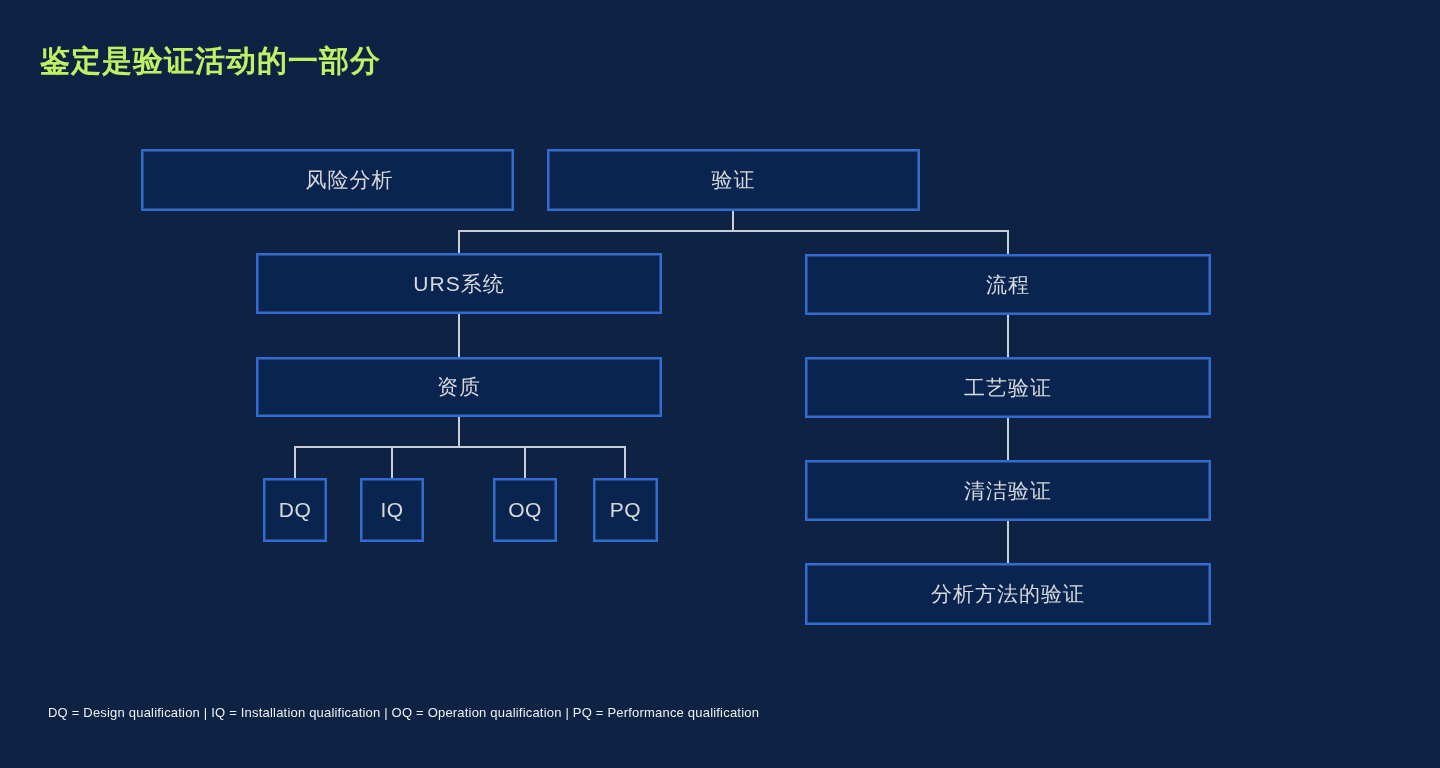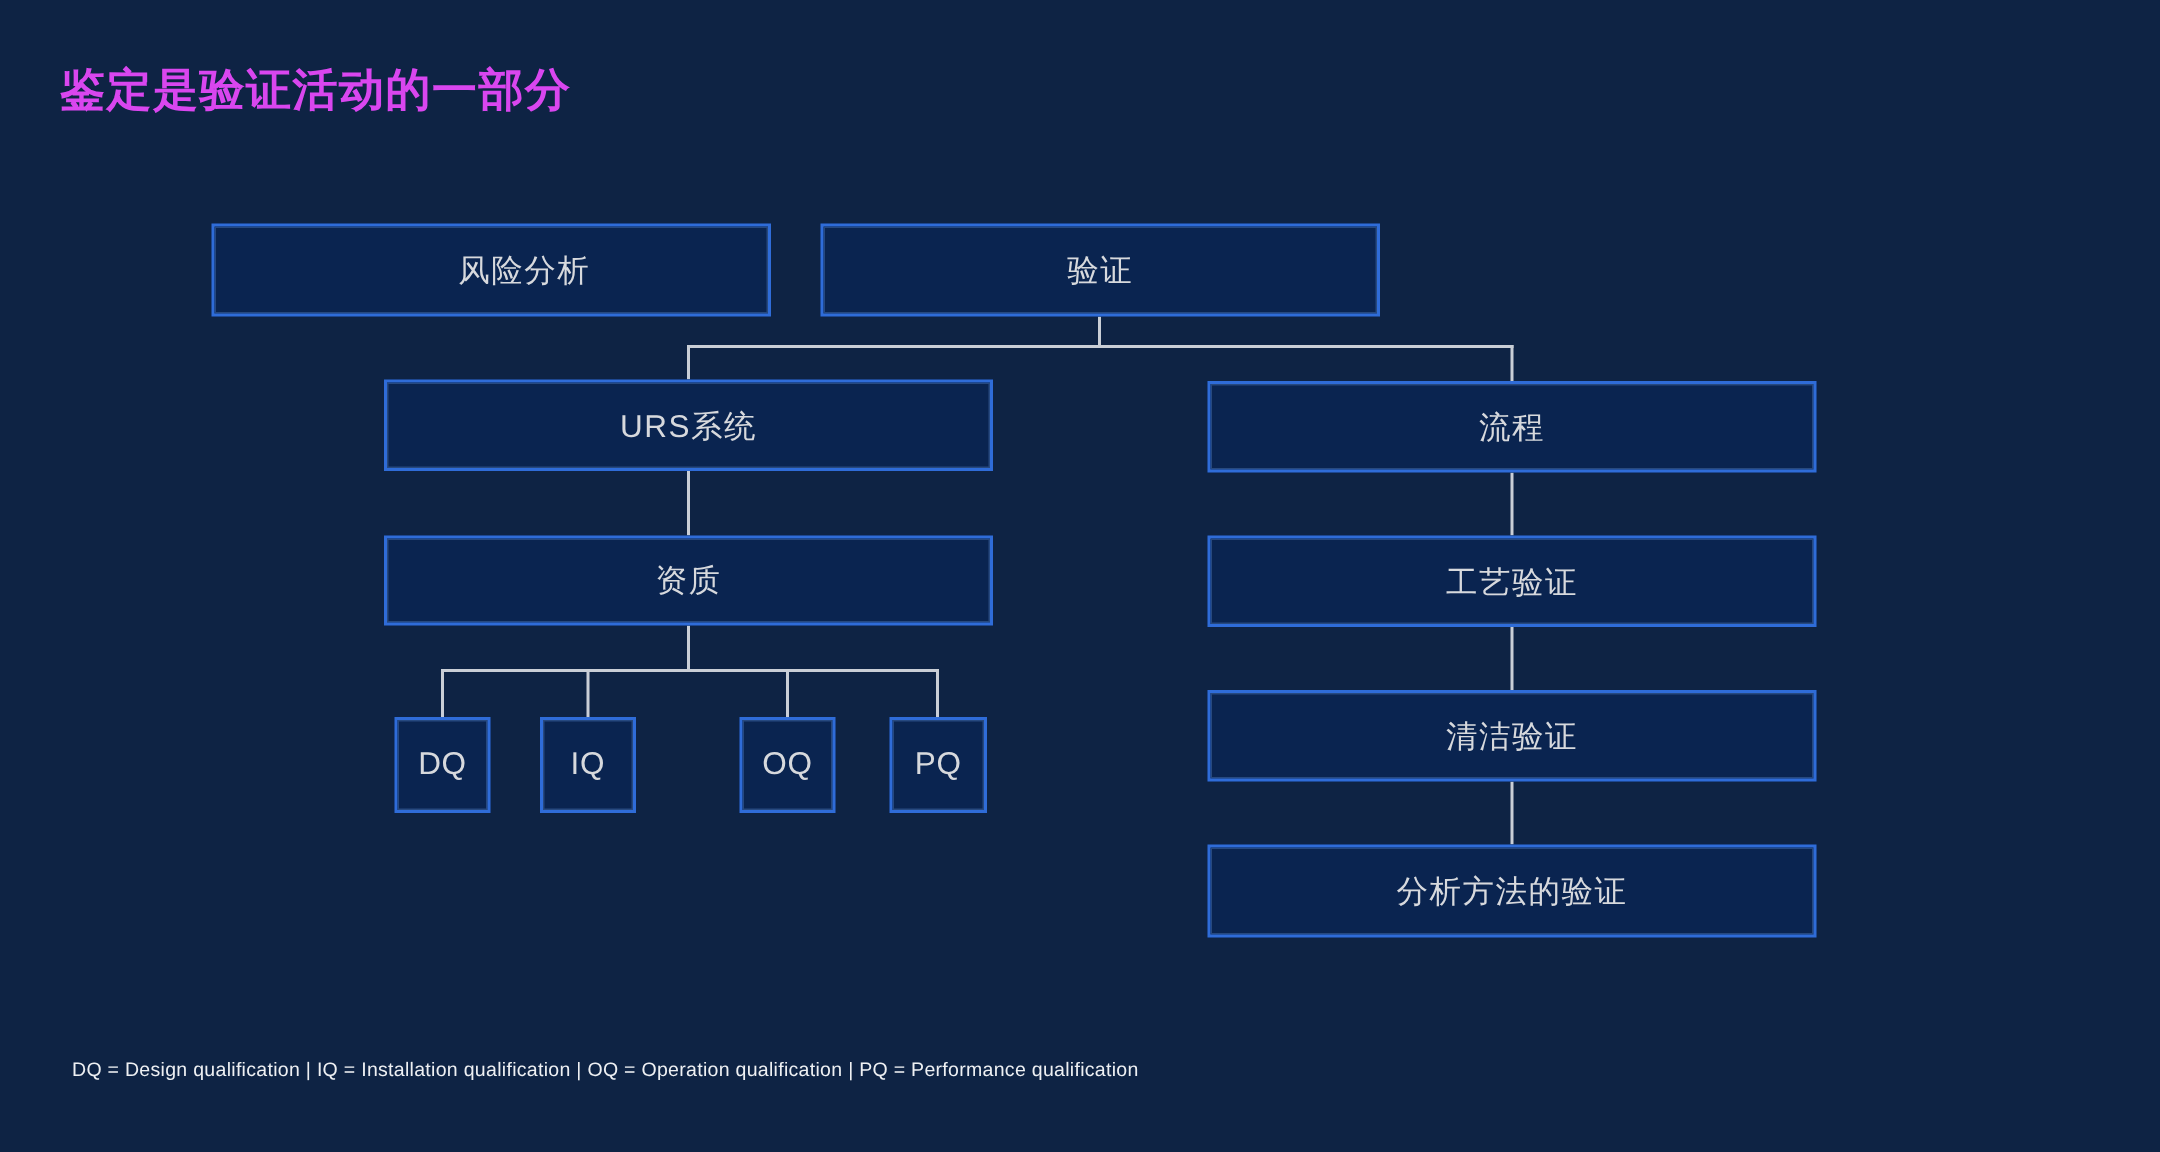--- a/index.html
+++ b/index.html
@@ -21,21 +21,21 @@
     height: 768px;
   }
   .title {
     position: absolute;
     left: 40px;
     top: 43px;
     margin: 0;
     font-size: 30px;
     line-height: 36px;
     font-weight: bold;
-    color: #d946ef;
+    color: #bef264;
     letter-spacing: 1px;
   }
   .node {
     position: absolute;
     box-sizing: border-box;
     background: #0a2450;
     border: 2px solid #2f6cd8;
     box-shadow: inset 0 0 0 1px rgba(110, 160, 240, 0.30);
     display: flex;
     align-items: center;

